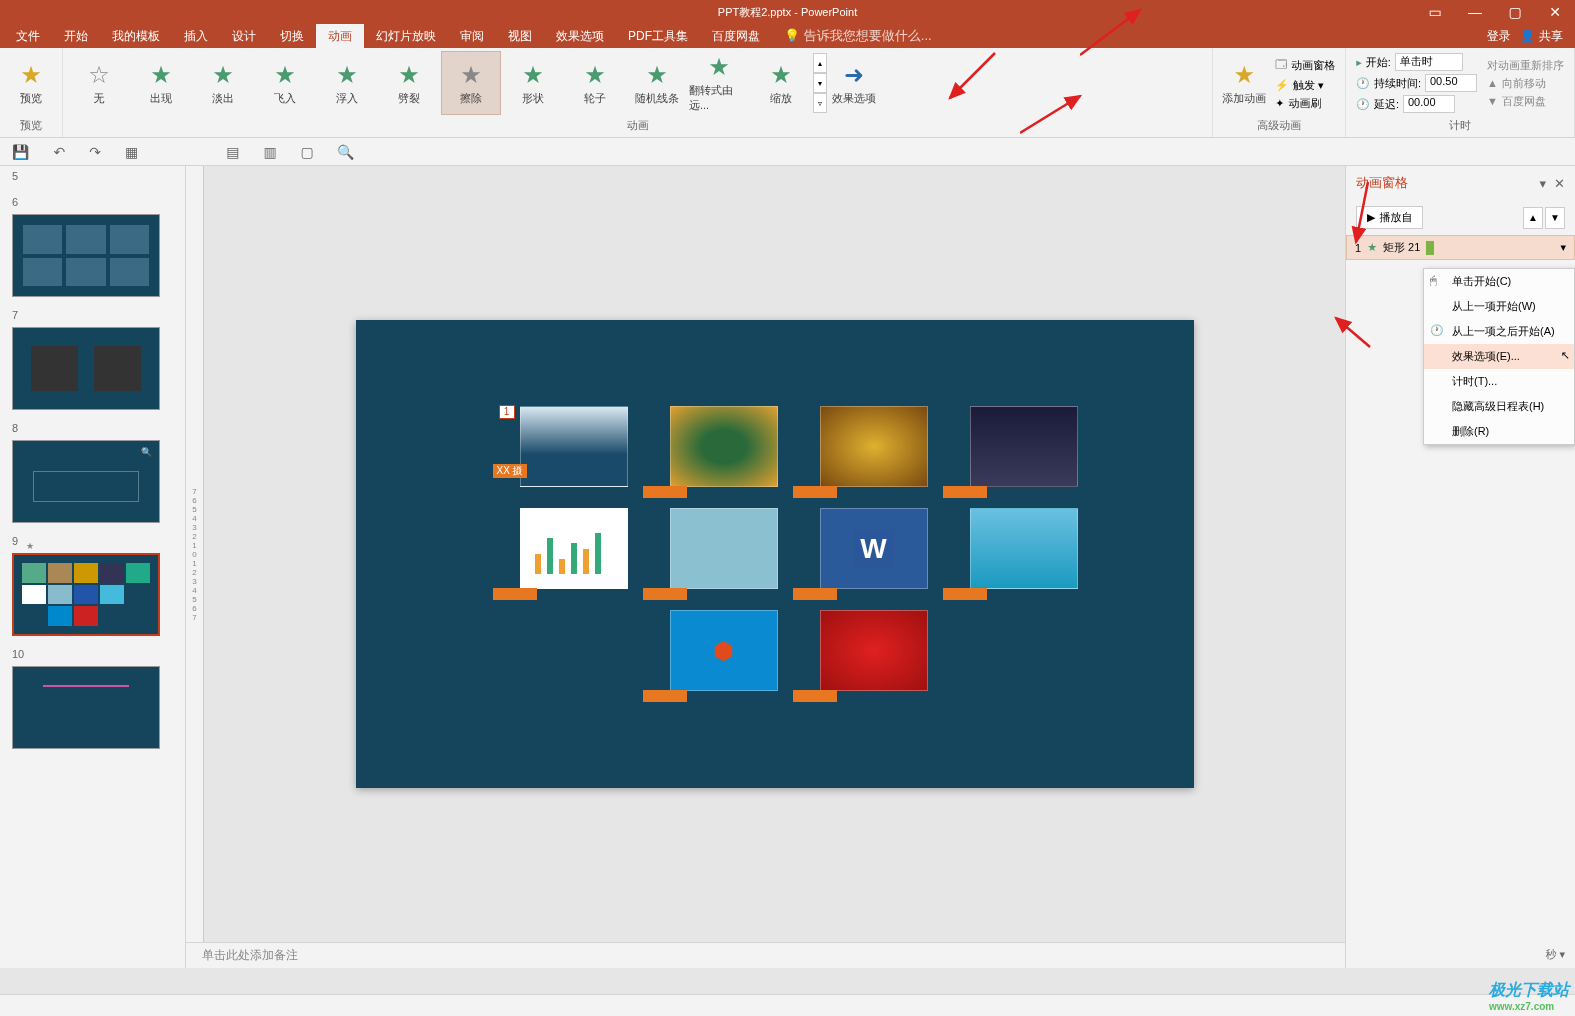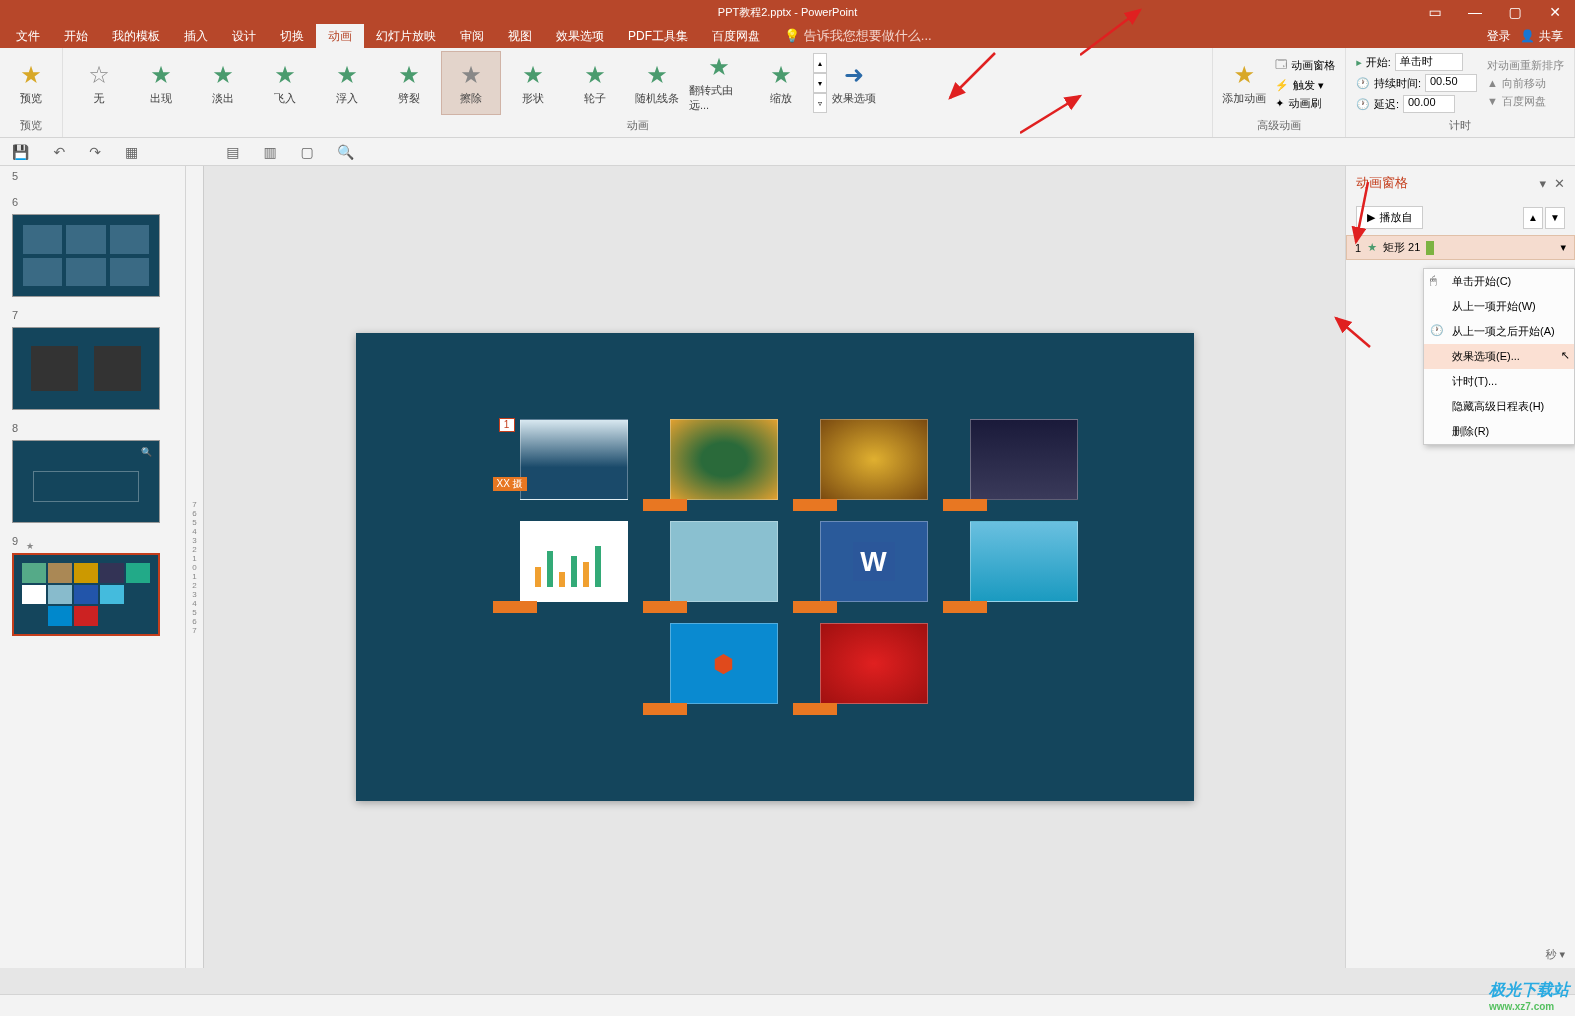--- a/index.html
+++ b/index.html
@@ -315,20 +315,24 @@
             <div style="background:#fff"></div>
             <div style="background:#8bc"></div>
             <div style="background:#25a"></div>
             <div style="background:#4bd"></div>
             <div></div>
             <div></div>
             <div style="background:#08c"></div>
             <div style="background:#c22"></div>
           </div></div>
     </div>
+    <div class="thumb">
+      <span class="thumb-num">10</span>
+      <div class="thumb-img"><div style="position:absolute;top:18px;left:30px;right:30px;height:2px;background:#c5a"></div></div>
+    </div>
   </div>
 
   <div class="editor">
     <div class="ruler-body">
       <div class="ruler-v">7<br>6<br>5<br>4<br>3<br>2<br>1<br>0<br>1<br>2<br>3<br>4<br>5<br>6<br>7</div>
       <div class="canvas-wrap">
         <div class="slide">
           <div class="pic pic1">
               <div class="sel">1</div>
               <div class="xxtag">XX 摄</div>
@@ -366,20 +370,21 @@
           <div class="pic pic9">
               <div class="officeO">⬢</div>
               <div class="tag"></div>
             </div>
           <div class="pic pic10">
               <div class="tag"></div>
             </div>
         </div>
       </div>
     </div>
+    <div class="notes">单击此处添加备注</div>
   </div>
 
   <div class="anim-pane">
     <div class="anim-pane-hdr">
       <span>动画窗格</span>
       <span><span style="margin-right:8px;color:#666">▾</span><span class="close">✕</span></span>
     </div>
     <div class="play-row">
       <div class="play-btn">▶ <span>播放自</span></div>
       <div style="flex:1"></div>

